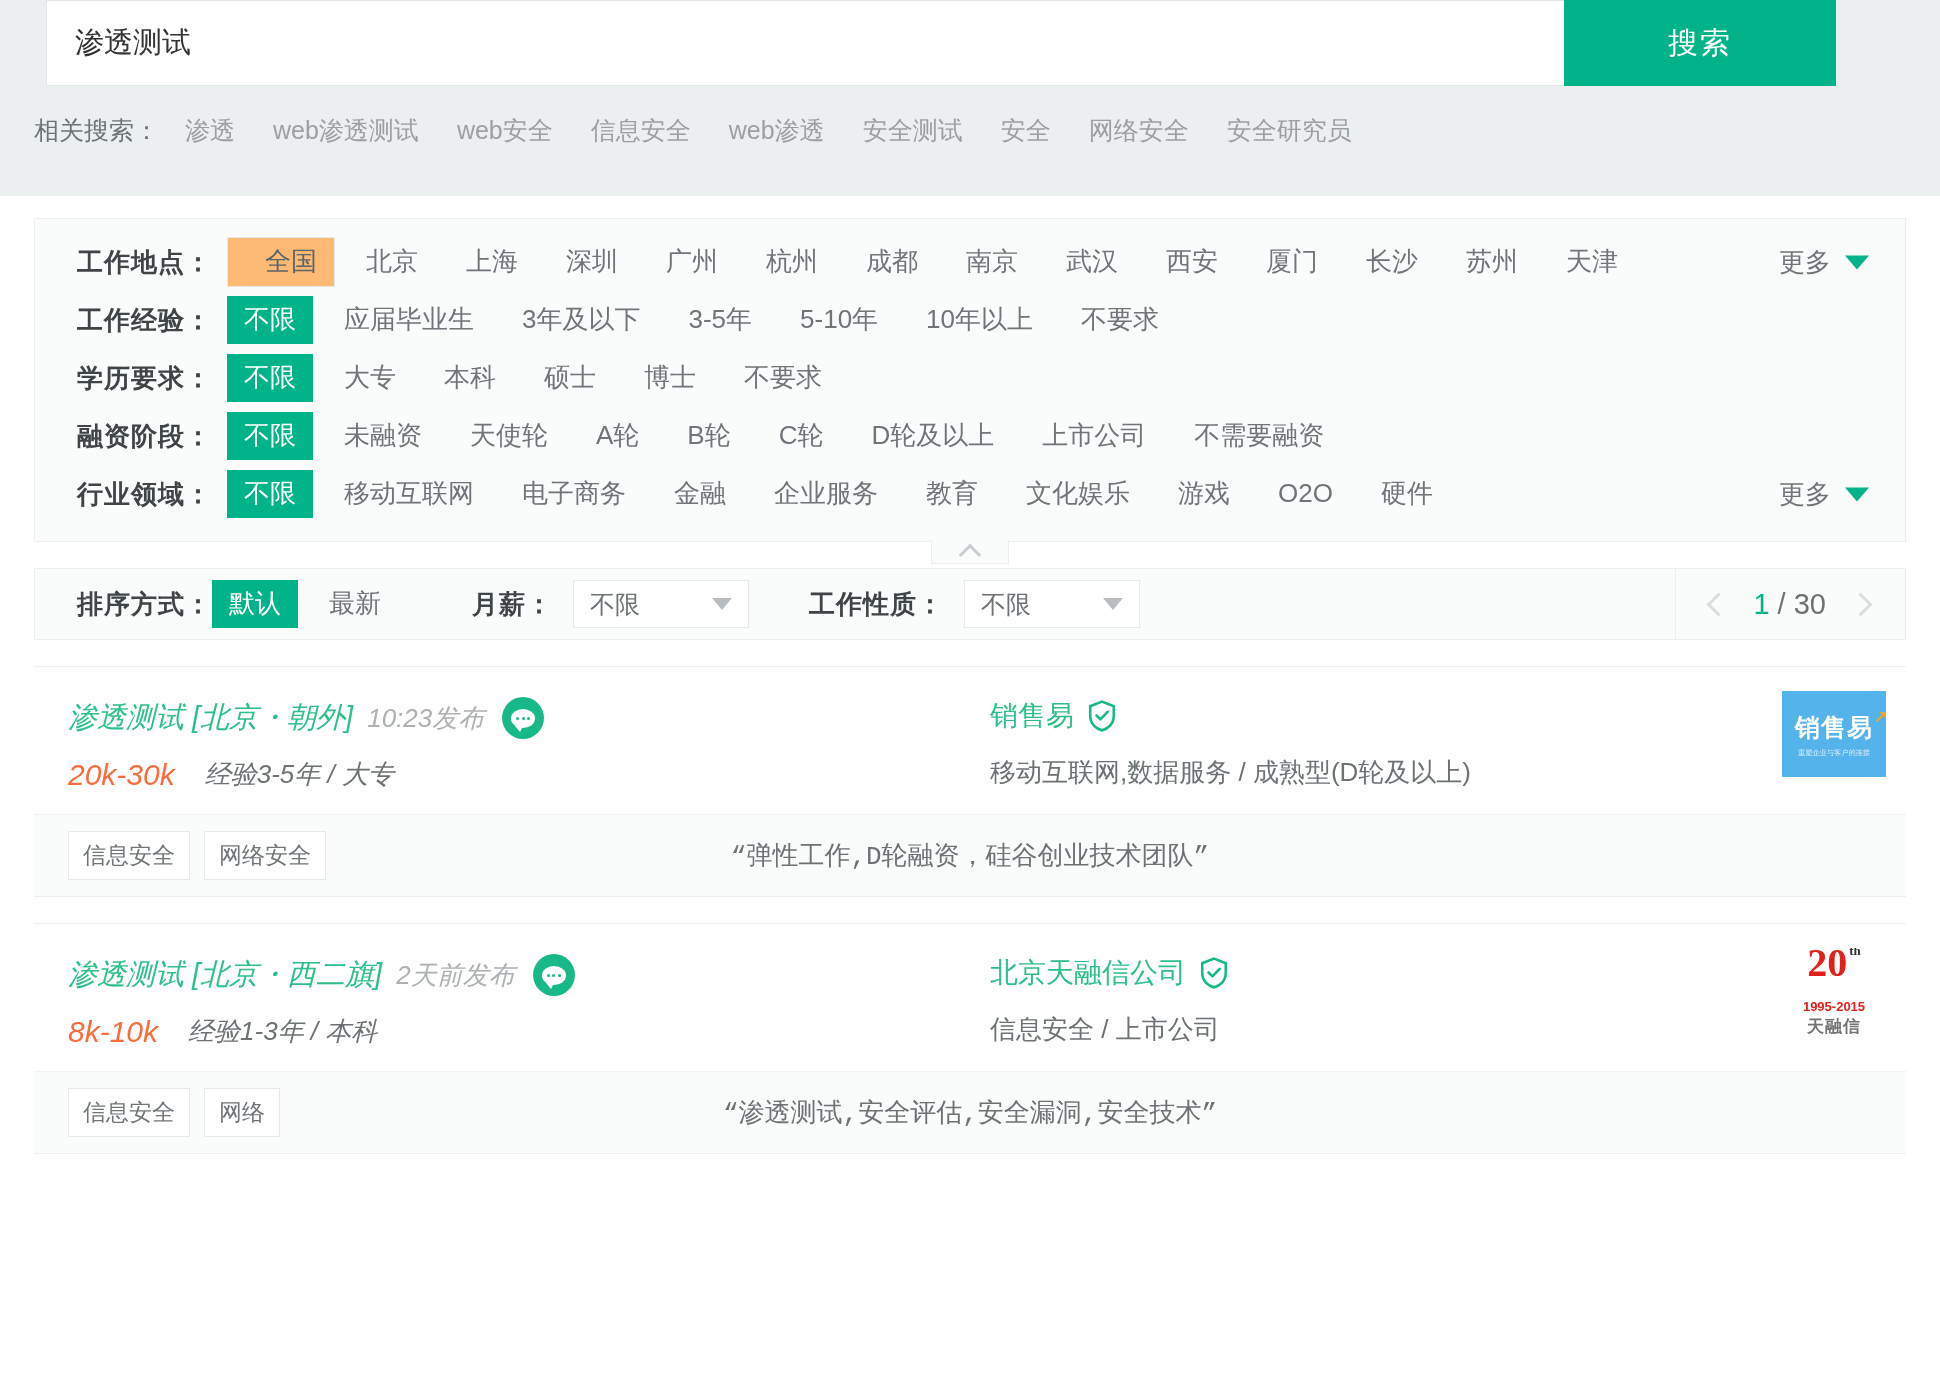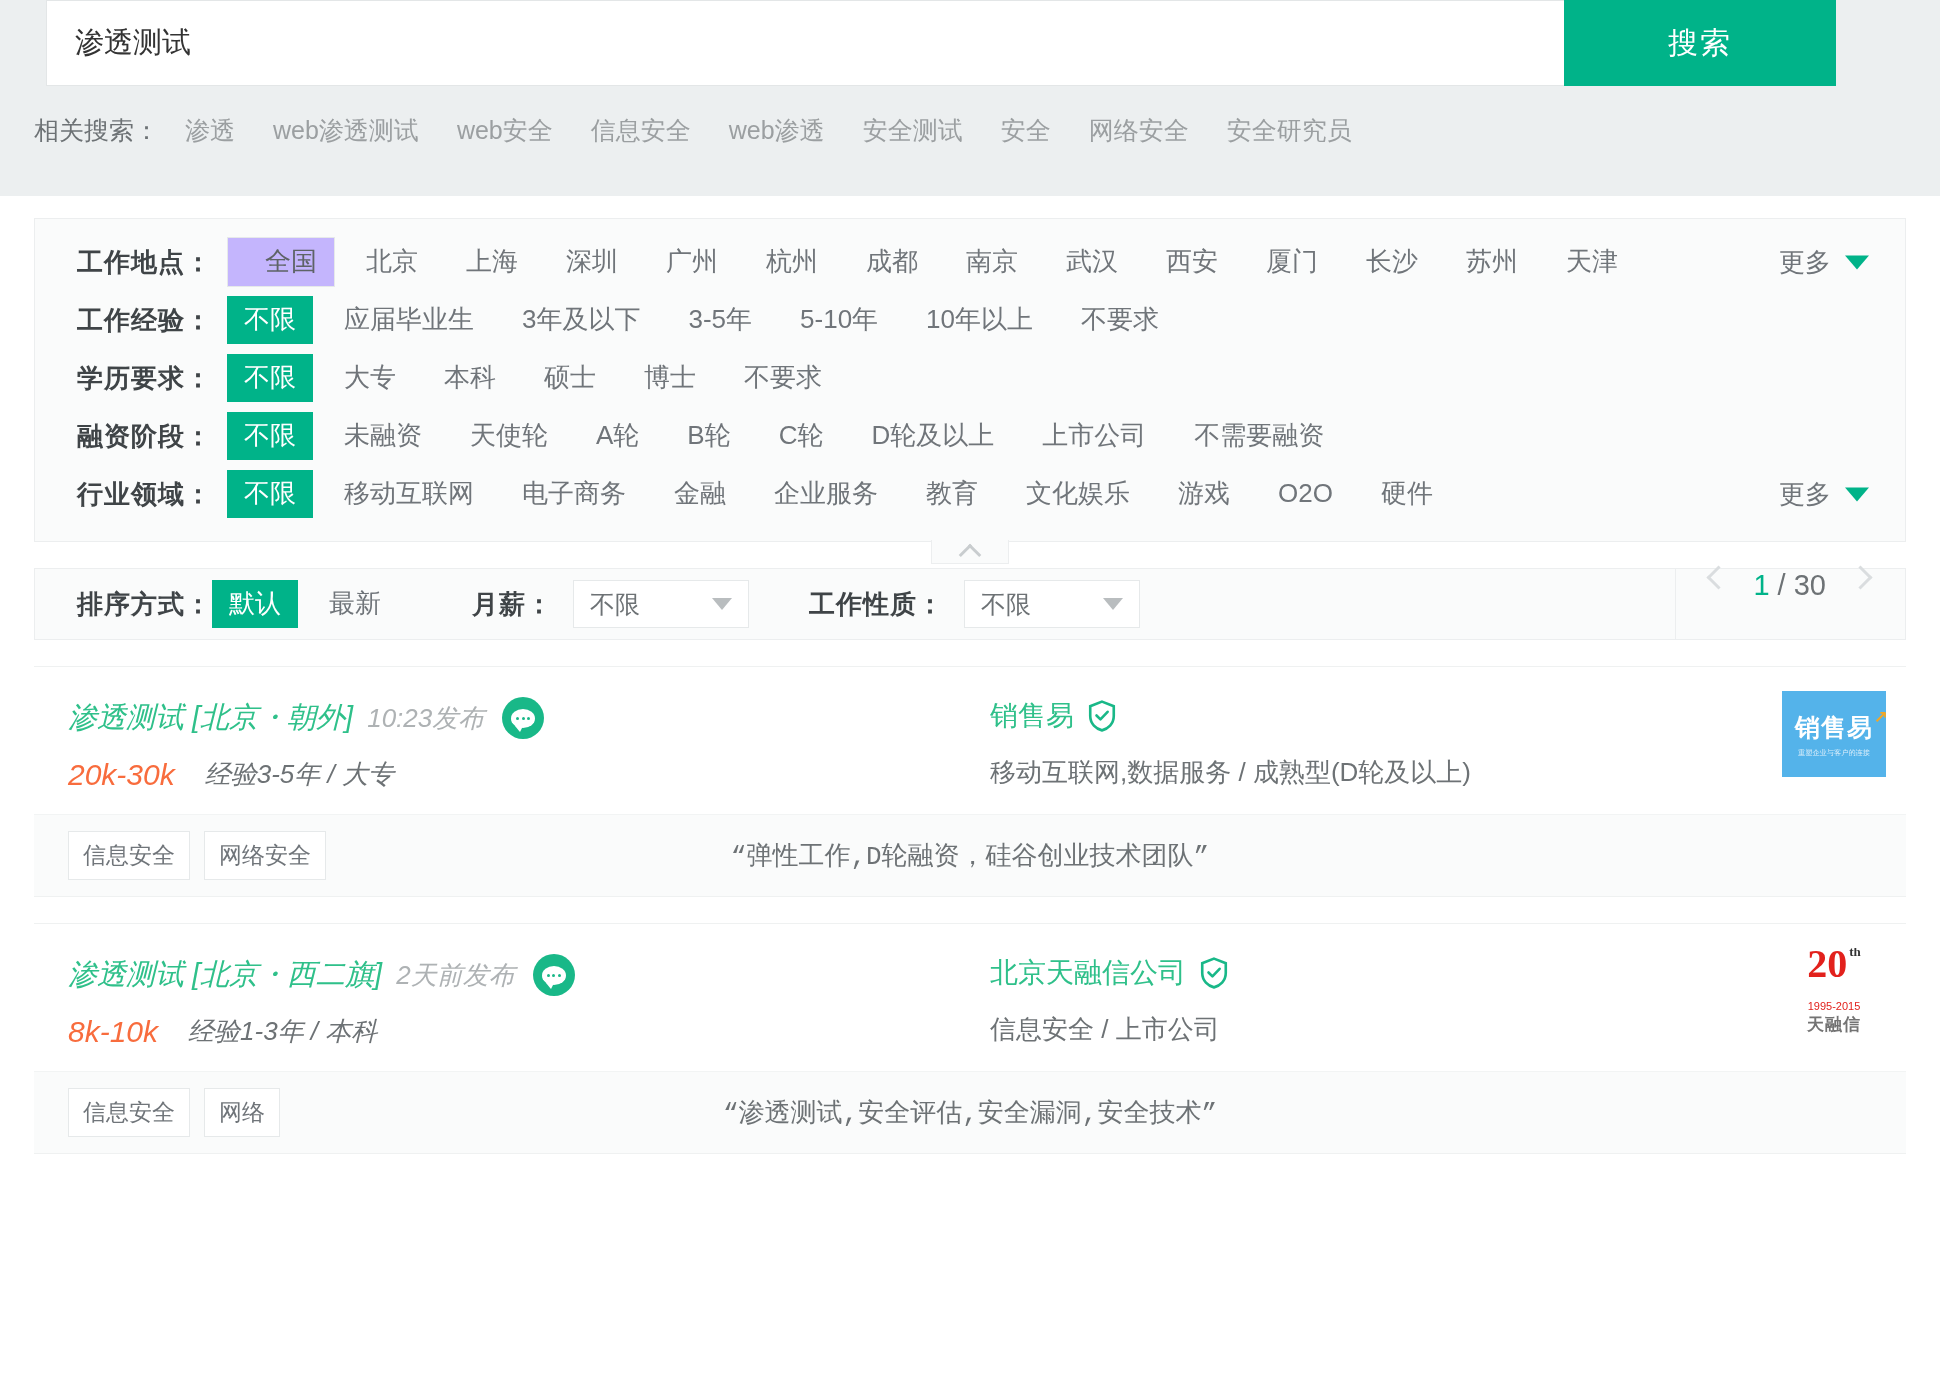--- a/index.html
+++ b/index.html
@@ -113,21 +113,21 @@
     margin-right: 14px;
     white-space: nowrap;
     cursor: pointer;
     line-height: 1.35;
   }
   .opt.sel-green {
     background: #00b389;
     color: #fff;
   }
   .opt.sel-box {
-    background: #c4b5fd;
+    background: #fdba74;
     border: 1px solid #e6e9ea;
     color: #5e6366;
     padding-left: 37px;
   }
   .more-btn {
     position: absolute;
     right: 36px;
     top: 50%;
     transform: translateY(-50%);
     display: flex;
@@ -207,21 +207,21 @@
     border-left: 10px solid transparent;
     border-right: 10px solid transparent;
     border-top: 12px solid #b9bdbf;
   }
   .pager {
     position: absolute;
     right: 0;
     top: 0;
     height: 100%;
     display: flex;
-    align-items: flex-start;
+    align-items: center;
     gap: 26px;
     padding: 0 36px 0 34px;
     border-left: 1px solid #eceeef;
   }
   .pg-arrow {
     width: 17px; height: 17px;
     border-top: 3px solid #dadddf;
     border-right: 3px solid #dadddf;
     cursor: pointer;
   }
@@ -313,21 +313,21 @@
     background: #54b3ea;
     display: flex; flex-direction: column;
     align-items: center; justify-content: center;
   }
   .logo-xse .t1 { color: #fff; font-size: 25px; font-weight: bold; letter-spacing: 1px; position: relative; }
   .logo-xse .t1 .arr { color: #f5a623; font-size: 17px; position: absolute; right: -16px; top: -4px; }
   .logo-xse .t2 { color: #d9edfa; font-size: 8px; margin-top: 3px; transform: scale(.9); white-space: nowrap; }
   .logo-trx { width: 100%; height: 100%; background: #fff; display:flex; flex-direction:column; align-items:center; justify-content:center; }
   .logo-trx .n { font-size: 40px; font-weight: bold; color: #e2211c; line-height: .9; display:flex; align-items:flex-start; font-family: "Liberation Serif", serif; }
   .logo-trx .n .th { font-size: 13px; color: #333; margin-left: 2px; }
-  .logo-trx .yr { font-size: 11px; color: #e2211c; margin-top: 18px; }
+  .logo-trx .yr { font-size: 13px; color: #e2211c; margin-top: 18px; font-weight: bold; }
   .logo-trx .cn { font-size: 17px; color: #737373; font-weight: bold; margin-top: 1px; letter-spacing: 1px; }
 
   .job-foot {
     background: #fafbfb;
     border-top: 1px solid #f2f4f4;
     display: flex;
     align-items: center;
     padding: 16px 34px;
     min-height: 74px;
     position: relative;

